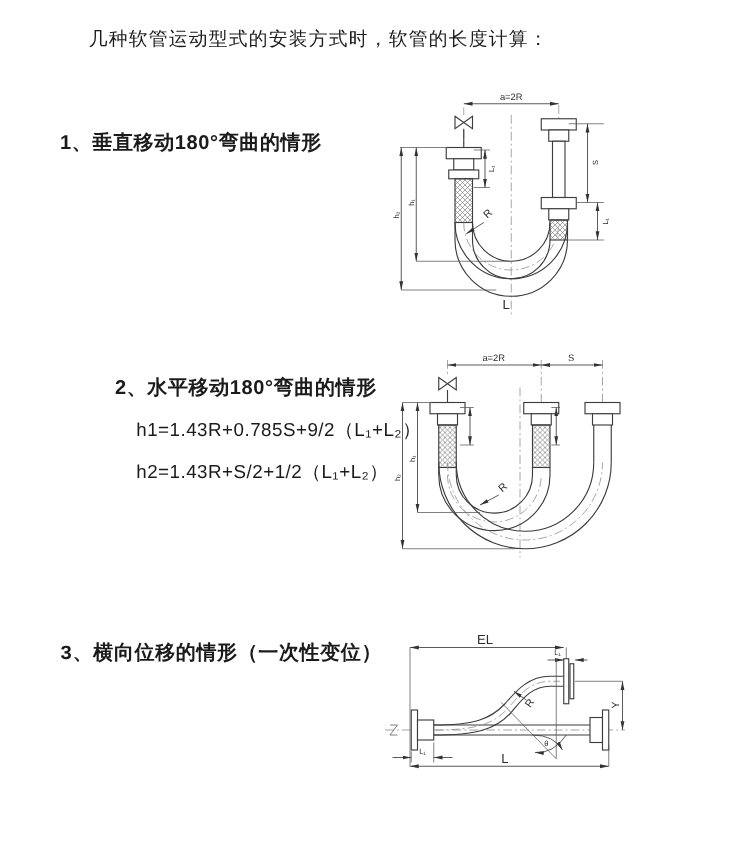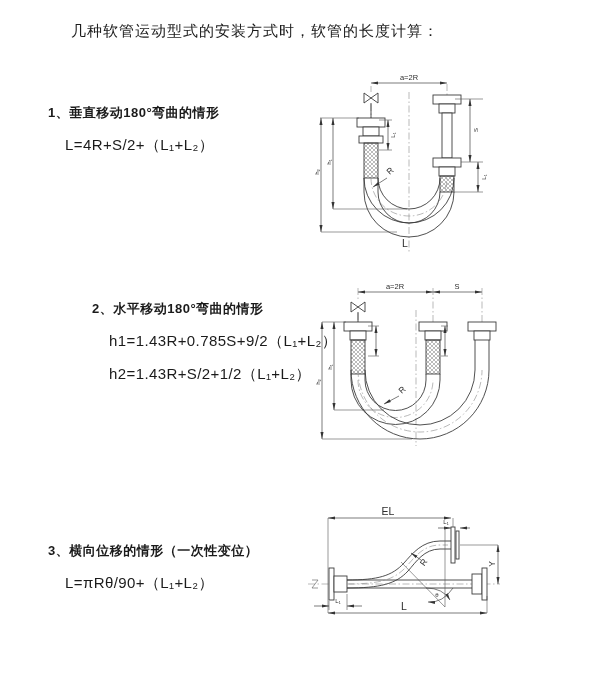--- a/index.html
+++ b/index.html
@@ -1,54 +1,52 @@
 <!DOCTYPE html>
 <html><head>
 <meta charset="utf-8">
 <style>
   html,body{margin:0;padding:0;background:#fff;}
   .canvas{position:relative;width:600px;height:675px;background:#fff;overflow:hidden;
           font-family:"Liberation Sans","DejaVu Sans",sans-serif;color:#1b1b1b;}
   .title{position:absolute;left:35px;top:22px;font-size:15px;font-weight:normal;letter-spacing:1px;margin-left:36px;}
   .sec{position:absolute;left:48px;}
-  .sec h2{margin:0;font-size:13px;font-weight:bold;letter-spacing:0.5px;}
+  .sec h2{margin:0;font-size:16px;font-weight:bold;letter-spacing:0.5px;}
   .sec p.f{margin:14px 0 0 17px;font-size:15px;font-weight:normal;letter-spacing:0.4px;}
-  #sec1{top:104px;} #sec2{top:300px;margin-left:44px;} #sec3{top:542px;}
+  #sec1{top:104px;} #sec2{top:300px;margin-left:44px;} #sec3{top:512px;font-family:Liberation Mono, monospace;}
   .dwg{position:absolute;}
   #d1{left:312px;top:72px;} #d2{left:312px;top:282px;} #d3{left:300px;top:500px;}
   svg .ln{stroke:#3c3c3c;stroke-width:0.9;fill:none;}
   svg .thin{stroke:#555;stroke-width:0.6;fill:none;}
   svg .dim{stroke:#444;stroke-width:0.7;fill:none;}
   svg .cl{stroke:#8a8a8a;stroke-width:0.6;fill:none;stroke-dasharray:7 2.5 1.5 2.5;}
   svg .fit{stroke:#3c3c3c;stroke-width:0.9;fill:#fff;}
   svg .hose{stroke:#3c3c3c;stroke-width:0.9;}
   svg .dlbl{font-family:"Liberation Sans","DejaVu Sans",sans-serif;fill:#2d2d2d;}
   .f6{font-size:6px;} .f7{font-size:7.5px;} .f8{font-size:8.5px;} .f10{font-size:10.5px;}
 </style>
 </head>
 <body>
 
 <div class="canvas">
 
   <div class="title">几种软管运动型式的安装方式时，软管的长度计算：</div>
 
   <div class="sec" id="sec1">
     <h2>1、垂直移动180°弯曲的情形</h2>
-    <p class="f">L=4R+S/2+（L₁+L₂）</p>
   </div>
 
   <div class="sec" id="sec2">
     <h2>2、水平移动180°弯曲的情形</h2>
     <p class="f">h1=1.43R+0.785S+9/2（L₁+L₂）</p>
     <p class="f">h2=1.43R+S/2+1/2（L₁+L₂）</p>
   </div>
 
   <div class="sec" id="sec3">
     <h2>3、横向位移的情形（一次性变位）</h2>
-    <p class="f">L=πRθ/90+（L₁+L₂）</p>
   </div>
 
   <svg id="d1" class="dwg" width="278" height="190" viewBox="0 0 278 190">
     <defs>
       <marker id="a1" viewBox="0 0 10 6" refX="10" refY="3" markerWidth="7" markerHeight="4.5" markerUnits="userSpaceOnUse" orient="auto-start-reverse">
         <path d="M0,0.8 L10,3 L0,5.2 Z" fill="#333"></path>
       </marker>
       <pattern id="x1" width="4" height="4" patternUnits="userSpaceOnUse">
         <path d="M0,4 l4,-4 M0,0 l4,4" stroke="#777" stroke-width="0.5"></path>
       </pattern>

